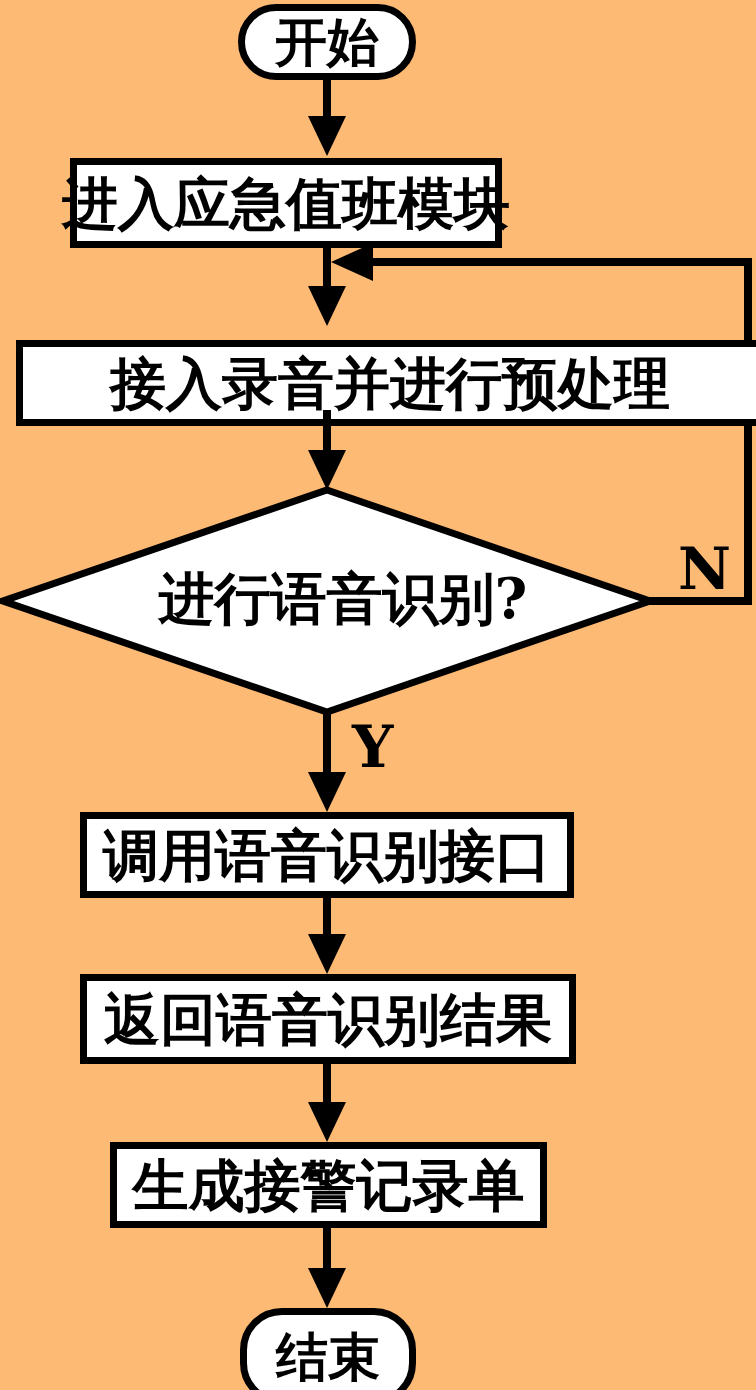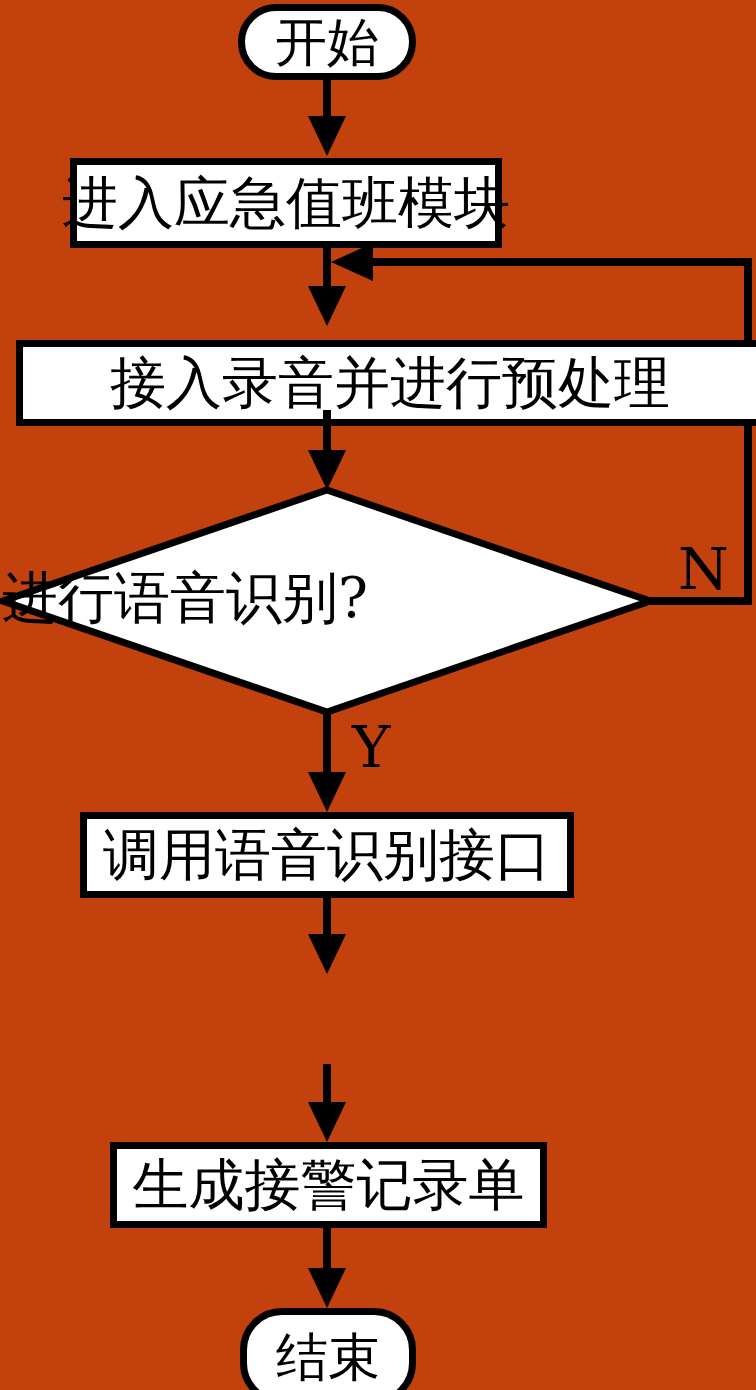--- a/index.html
+++ b/index.html
@@ -4,24 +4,25 @@
 <style>
   html, body {
     margin: 0;
     padding: 0;
     background: #ffffff;
   }
   .canvas {
     position: relative;
     width: 756px;
     height: 1390px;
-    background: #c2410c;
+    background: #fdba74;
     font-family: "DejaVu Serif", "Liberation Serif", serif;
     color: #000000;
     overflow: hidden;
+    font-weight: bold;
   }
   .node {
     position: absolute;
     box-sizing: border-box;
     display: flex;
     align-items: center;
     justify-content: center;
     background: #ffffff;
     color: #000000;
     text-align: center;
@@ -69,23 +70,24 @@
     line-height: 1;
     color: #000000;
   }
   .diamond-svg {
     position: absolute;
     left: 0;
     top: 486px;
   }
   .decision-label {
     position: absolute;
-    left: 2px;
+    left: 30px;
     top: 570px;
     width: 626px;
+    text-align: center;
     font-size: 56px;
     line-height: 1;
     color: #000000;
   }
 
   
   #n-start { left: 238px; top: 4px;    width: 178px; height: 76px; }
   #n-step1 { left: 70px;  top: 158px;  width: 432px; height: 90px; }
   #n-step2 { left: 16px;  top: 340px;  width: 748px; height: 86px; }
   #n-step3 { left: 80px;  top: 812px;  width: 494px; height: 86px; text-align: center; }
@@ -165,20 +167,23 @@
   <div class="arrow-down" id="e4-head"></div>
   <div class="edge-label" id="lbl-yes">Y</div>
 
   <div class="node process" id="n-step3">
     <span>调用语音识别接口</span>
   </div>
 
   <div class="vline" id="e5-line"></div>
   <div class="arrow-down" id="e5-head"></div>
 
+  <div class="node process" id="n-step4">
+    <span>返回语音识别结果</span>
+  </div>
 
   <div class="vline" id="e6-line"></div>
   <div class="arrow-down" id="e6-head"></div>
 
   <div class="node process" id="n-step5">
     <span>生成接警记录单</span>
   </div>
 
   <div class="vline" id="e7-line"></div>
   <div class="arrow-down" id="e7-head"></div>

